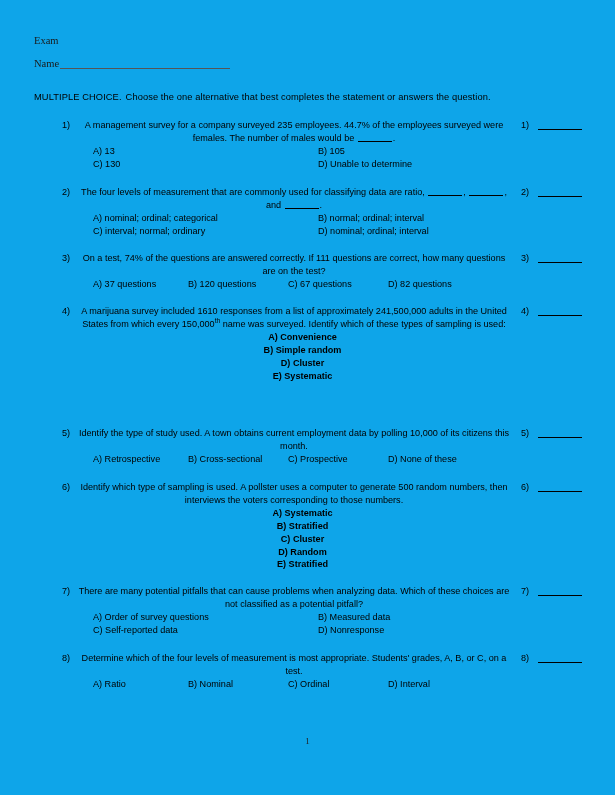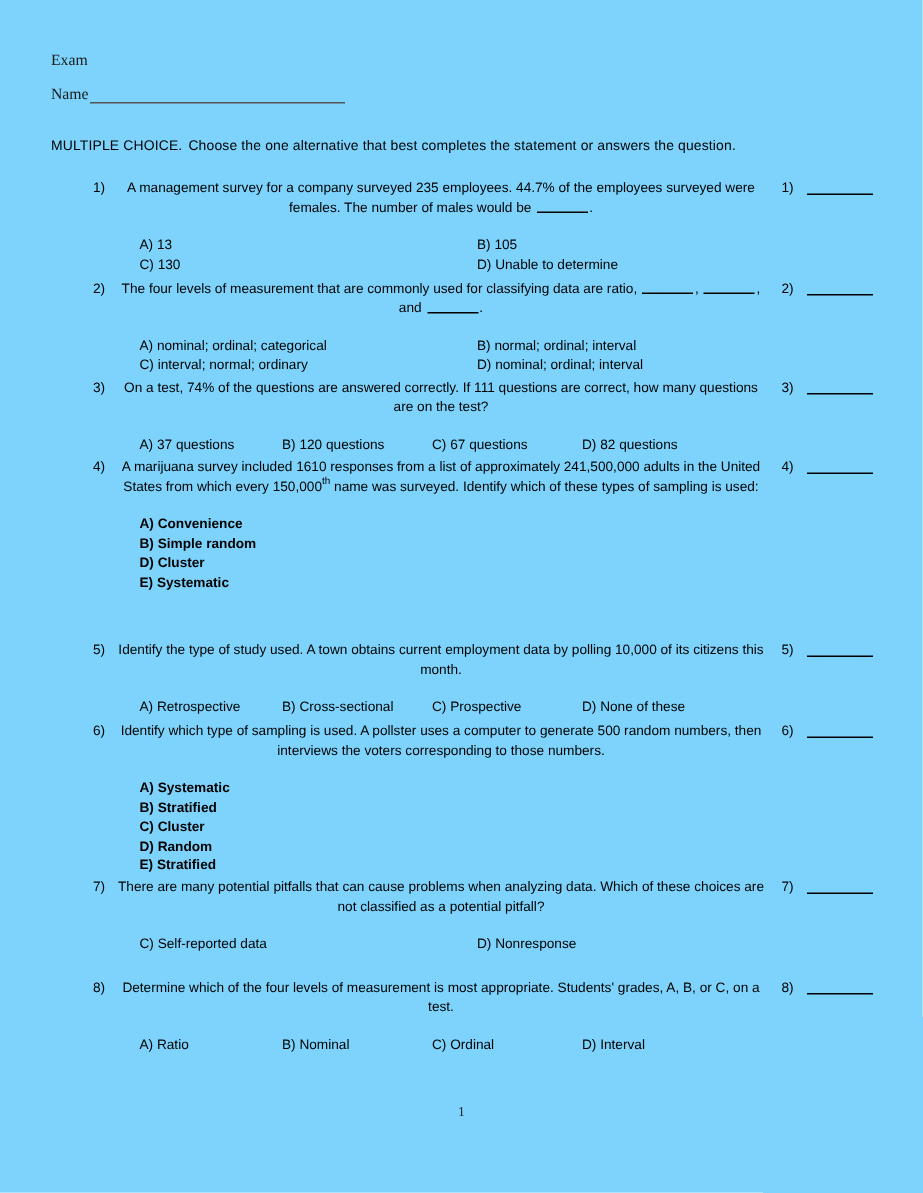--- a/index.html
+++ b/index.html
@@ -13,21 +13,21 @@
     position: relative;
     font-family: "Liberation Sans", sans-serif;
     color: #000000;
     overflow: hidden;
   }
 
   .page {
     position: relative;
     width: 615px;
     height: 795px;
-    background: #7dd3fc;
+    background: #0ea5e9;
   }
 
   
   .hdr {
     position: absolute;
     left: 34px;
     font-family: "Liberation Serif", serif;
     font-size: 10.5px;
     color: #1a1a1a;
     white-space: nowrap;
@@ -84,23 +84,24 @@
   .blank-inline {
     display: inline-block;
     width: 34px;
     border-bottom: 1px solid #000;
     height: 8px;
     margin: 0 1px -1px 1px;
   }
 
   
   .opts {
-    margin-top: 12px;
+    margin-top: 0;
     margin-left: 31px;
     position: relative;
+    text-align: center;
   }
   .opt-row {
     display: block;
     position: relative;
     height: 13px;
   }
   .opt {
     position: absolute;
     top: 0;
     white-space: nowrap;
@@ -295,20 +296,24 @@
     <span class="ans-rule"></span>
   </div>
 
   <div class="q" style="top:585px;">
     <div class="q-head">
       <span class="q-num">7)</span>
       <span class="q-text">There are many potential pitfalls that can cause problems when analyzing data. Which of these choices are not classified as a potential pitfall?</span>
     </div>
     <div class="opts c2">
       <div class="opt-row">
+        <span class="opt col0">A) Order of survey questions</span>
+        <span class="opt col1">B) Measured data</span>
+      </div>
+      <div class="opt-row">
         <span class="opt col0">C) Self-reported data</span>
         <span class="opt col1">D) Nonresponse</span>
       </div>
     </div>
   </div>
   <div class="ans" style="top:586px;">
     <span class="ans-num">7)</span>
     <span class="ans-rule"></span>
   </div>
 

